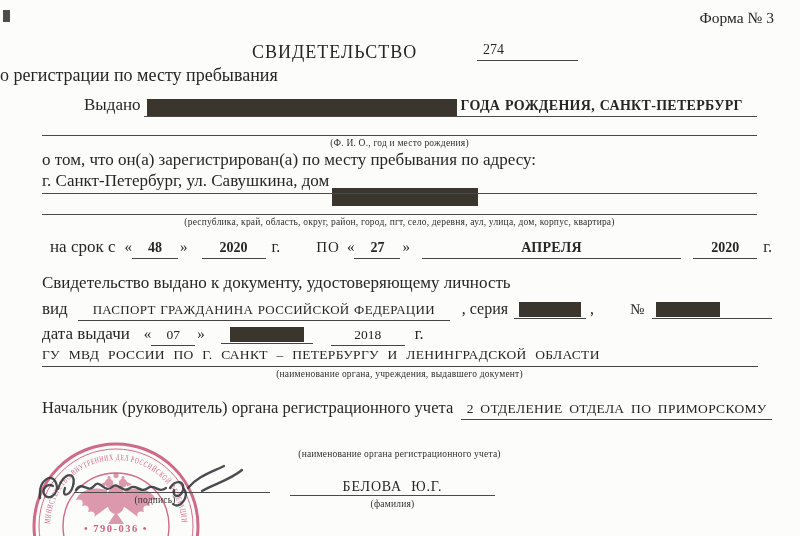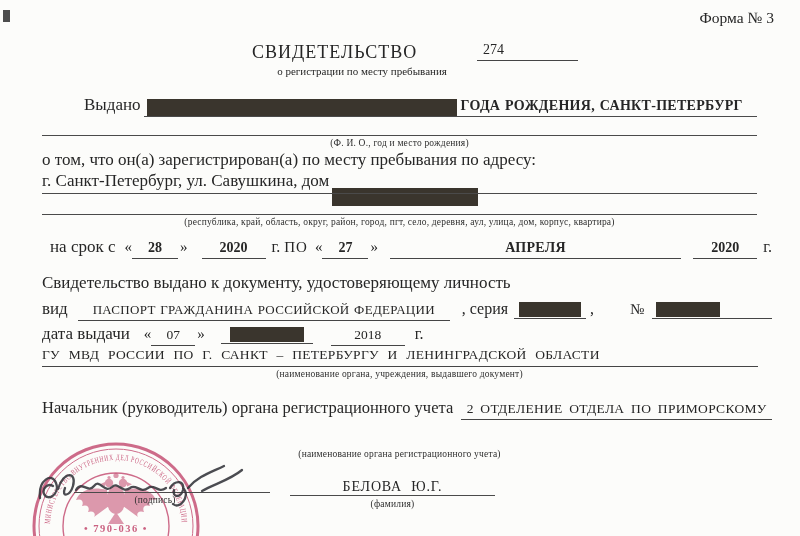--- a/index.html
+++ b/index.html
@@ -30,21 +30,21 @@
   <div class="abs" style="left:3px;top:10px;width:7px;height:12px;background:#2e2e2e;opacity:.85;"></div>
 
   <div class="abs" style="right:26px;top:9px;font-size:15.5px;">Форма № 3</div>
 
   <div class="abs" style="left:252px;top:42px;font-size:18px;letter-spacing:1px;">СВИДЕТЕЛЬСТВО</div>
 
   <div class="abs" style="left:477px;top:42px;width:95px;border-bottom:1px solid #454545;padding:0 0 2px 6px;font-size:14px;">
     <span>274</span>
   </div>
 
-  <div class="abs" style="left:0;top:65px;width:724px;text-align:center;font-size:11px;">о регистрации по месту пребывания</div>
+  <div class="abs" style="left:0;top:65px;width:724px;font-size:18px;">о регистрации по месту пребывания</div>
 
   <div class="row" style="left:84px;top:95px;align-items:flex-end;">
     <span class="t17" style="margin-bottom:1px;">Выдано</span>
     <span class="bar" style="width:310px;height:17px;margin-left:6px;"></span>
     <span class="v14 caps" style="margin-left:4px;margin-bottom:2px;word-spacing:1px;">ГОДА РОЖДЕНИЯ, САНКТ-ПЕТЕРБУРГ</span>
   </div>
   <div class="hline" style="left:144px;top:116px;width:613px;"></div>
 
   <div class="hline" style="left:42px;top:135px;width:715px;"></div>
   <div class="caption" style="left:42px;top:138px;width:715px;">(Ф. И. О., год и место рождения)</div>
@@ -55,25 +55,25 @@
     <span class="t17" style="margin-bottom:15px;">г. Санкт-Петербург, ул. Савушкина, дом</span>
     <span class="bar" style="width:146px;height:18px;margin-left:3px;"></span>
   </div>
   <div class="hline" style="left:42px;top:193px;width:715px;"></div>
   <div class="hline" style="left:42px;top:214px;width:715px;"></div>
   <div class="caption" style="left:42px;top:217px;width:715px;">(республика, край, область, округ, район, город, пгт, село, деревня, аул, улица, дом, корпус, квартира)</div>
 
   <div class="row" style="left:50px;top:237px;right:28px;">
     <span class="t17">на срок с</span>
     <span class="quote" style="margin-left:9px;">«</span>
-    <span class="seg v14" style="width:46px;">28</span>
+    <span class="seg v14" style="width:46px;">48</span>
     <span class="quote" style="margin-left:2px;">»</span>
     <span class="seg v14" style="width:64px;margin-left:14px;">2020</span>
     <span class="t16" style="margin-left:6px;">г.</span>
-    <span class="quote caps" style="margin-left:4px;letter-spacing:1px;">ПО</span>
+    <span class="quote caps" style="margin-left:36px;letter-spacing:1px;">ПО</span>
     <span class="quote" style="margin-left:7px;">«</span>
     <span class="seg v14" style="width:46px;">27</span>
     <span class="quote" style="margin-left:2px;">»</span>
     <span class="seg v14 caps" style="flex:1;margin-left:12px;">АПРЕЛЯ</span>
     <span class="seg v14" style="width:64px;margin-left:12px;">2020</span>
     <span class="t16" style="margin-left:6px;">г.</span>
   </div>
 
   <div class="abs t17" style="left:42px;top:273px;">Свидетельство выдано к документу, удостоверяющему личность</div>
 

